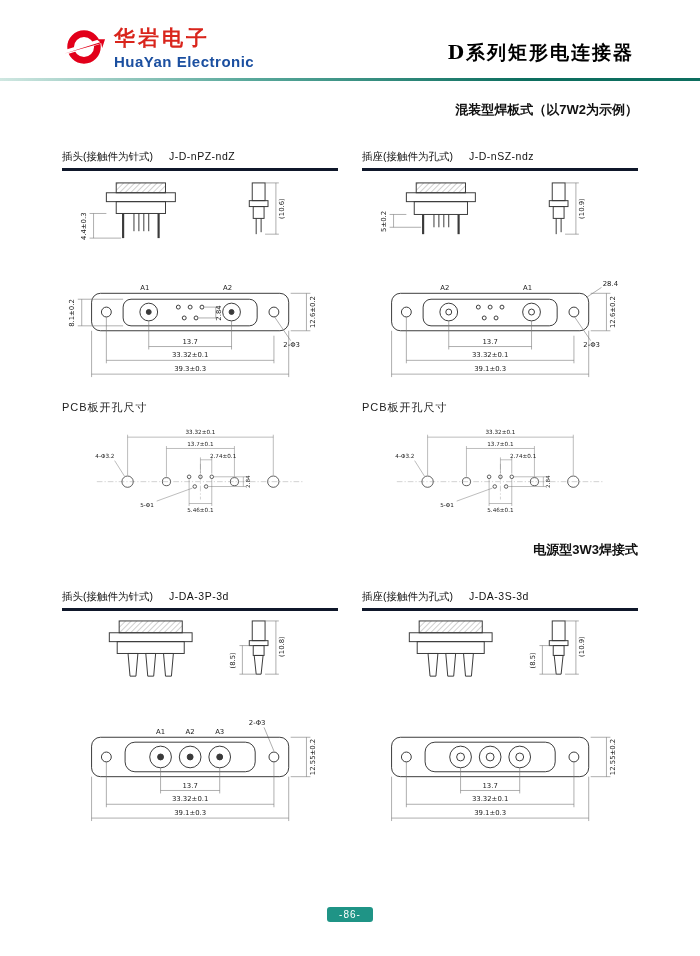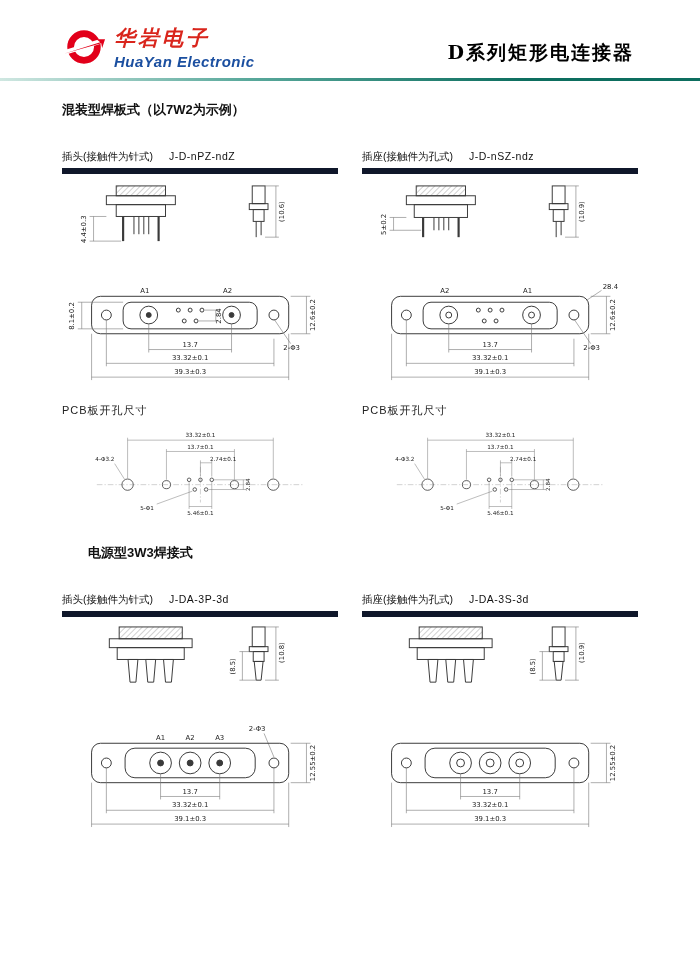--- a/index.html
+++ b/index.html
@@ -1,31 +1,31 @@
 <!DOCTYPE html>
 <html><head>
 <meta charset="utf-8">
 <style>
   * { box-sizing: border-box; margin: 0; padding: 0; }
   body { background:#e8e8e8; font-family:"Liberation Sans","DejaVu Sans",sans-serif; }
   .page { width:700px; height:956px; background:#ffffff; position:relative; margin:0 auto; overflow:hidden; }
 
   
   .hdr { display:flex; justify-content:space-between; align-items:center; padding:24px 66px 6px 62px; }
-  .logo { display:flex; align-items:center; gap:8px;font-style:italic; }
+  .logo { display:flex; align-items:center; gap:8px; }
   .logo-cn { color:#d9251c; font-size:21px; font-weight:bold; letter-spacing:3px; font-family:"DejaVu Sans",sans-serif; }
   .logo-en { color:#1b4fa0; font-size:15px; font-weight:bold; letter-spacing:0.5px; margin-top:1px; }
   .doc-title { color:#000000; font-family:"DejaVu Serif","Liberation Serif",serif; font-weight:bold; font-size:19px; letter-spacing:2px; padding-top:12px; }
   .hdr-rule { height:3px; margin:2px 0 0 0; background:linear-gradient(to right,#cfe7e1,#5aa99c 35%,#0d6e5f 75%,#0d6e5f); }
 
   .content { padding:0 62px; }
-  .section-title { font-size:13px; font-weight:bold; color:#111; margin-top:20px; }
+  .section-title { font-size:13px; font-weight:bold; color:#111; margin-top:20px;text-align:right; }
   .cols { display:flex; gap:24px; }
   .col { flex:1; min-width:0; }
-  .sub-row { display:flex; align-items:baseline; gap:16px; font-size:10.5px; color:#111; border-bottom:6px solid #0f172a; padding:14px 0 4px 0; }
+  .sub-row { display:flex; align-items:baseline; gap:16px; font-size:10.5px; color:#111; border-bottom:3px solid #0f172a; padding:14px 0 4px 0; }
   .model { letter-spacing:0.5px;margin-top:17px; }
 
   .drawing { display:block; width:100%; height:auto; margin-top:6px; }
   .pcb-wrap { text-align:left; margin-top:18px; }
   .pcb-label { font-size:11px; color:#222; letter-spacing:1px; }
   .pcb-svg { display:block; width:88%; margin:10px auto 0; }
 
   
   .ln { stroke:#3a3a3a; stroke-width:1; fill:none; }
   .dim { stroke:#777; stroke-width:0.6; fill:none; }
@@ -520,14 +520,17 @@
           </g>
           <text x="130" y="173" text-anchor="middle">13.7</text>
           <text x="130" y="187" text-anchor="middle">33.32±0.1</text>
           <text x="130" y="201" text-anchor="middle">39.1±0.3</text>
         </svg>
       </div>
     </div>
 
   </div>
 
+  <div class="footer">
+    <span class="page-num">-86-</span>
+  </div>
 
 </div>
 
 </body></html>

